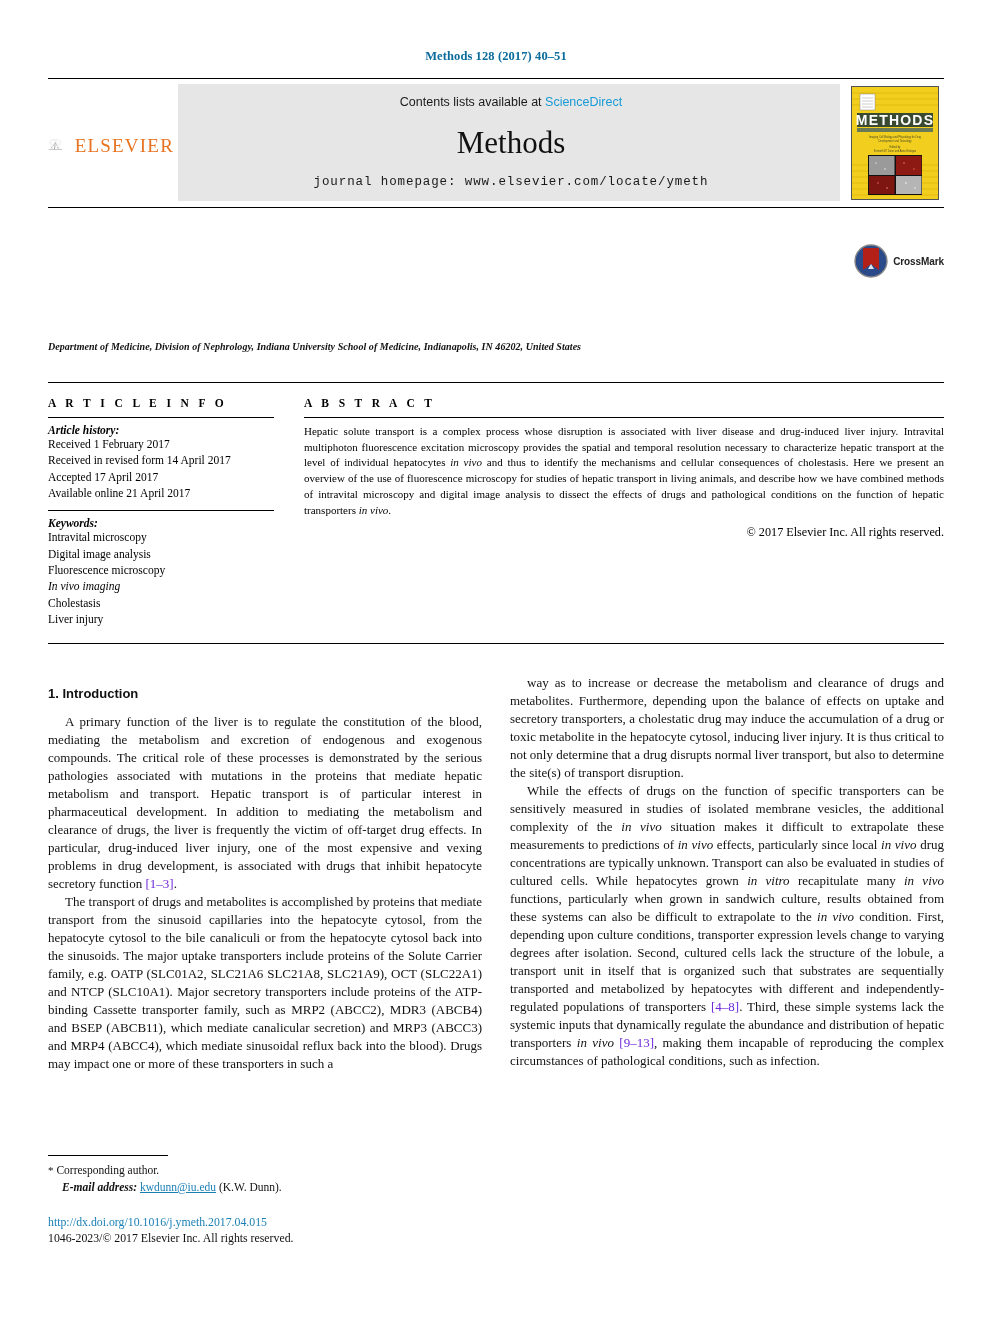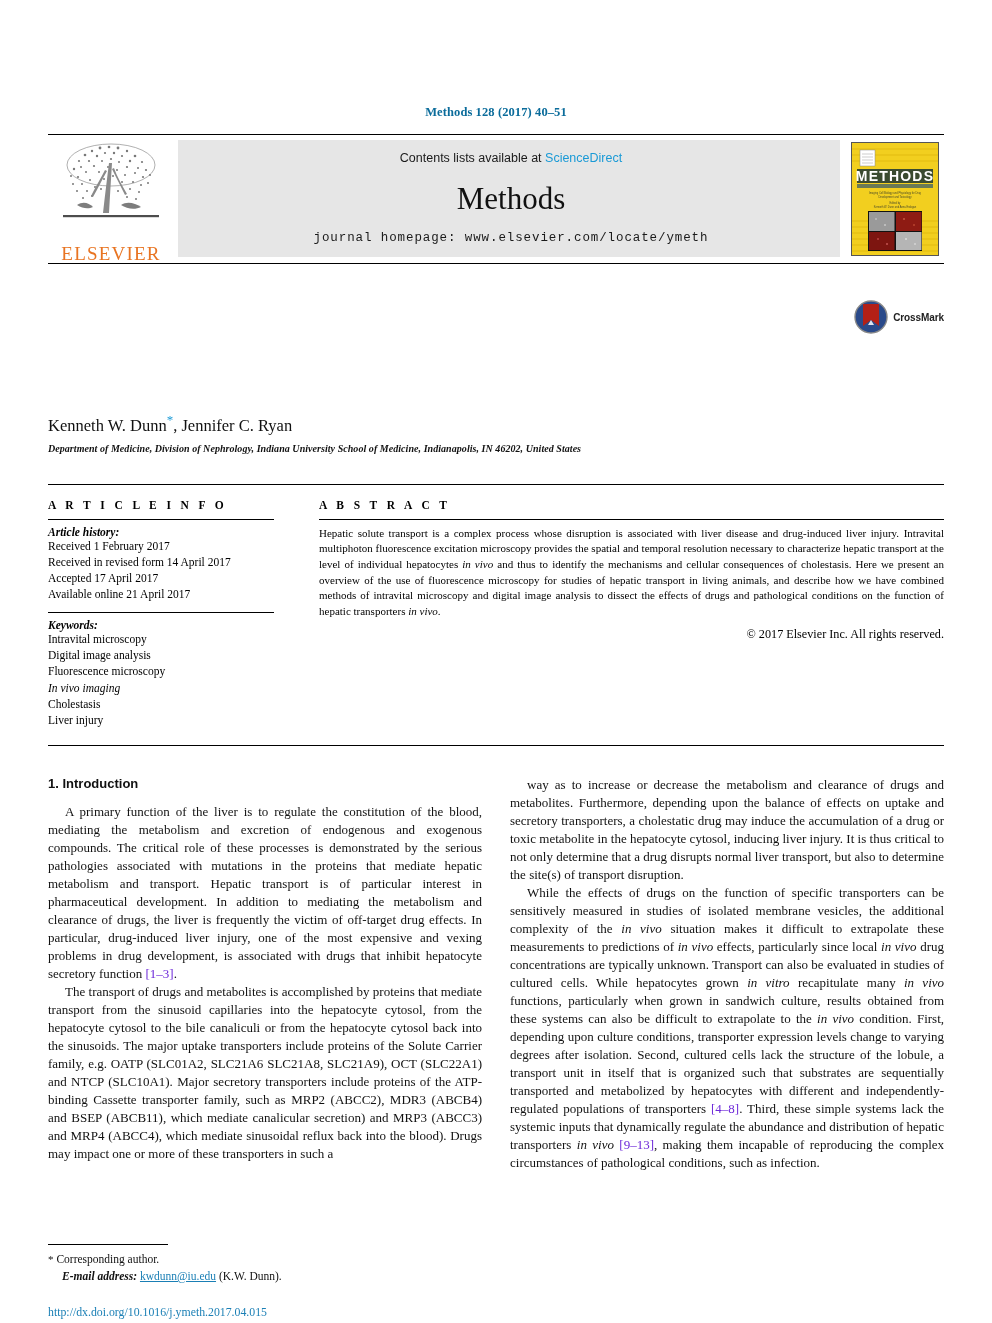--- a/index.html
+++ b/index.html
@@ -21,39 +21,39 @@
     position: relative;
     box-sizing: border-box;
   }
 
   
   .running-head {
     text-align: center;
     color: #0b6c9b;
     font-size: 12.5px;
     font-weight: bold;
-    padding-top: 105px;
+    padding-top: 49px;
     letter-spacing: 0.1px;
   }
 
   
   .masthead {
     margin: 14px 48px 0 48px;
     border-top: 1.6px solid #000;
     border-bottom: 1.6px solid #000;
     height: 128px;
     display: flex;
     align-items: stretch;
     position: relative;
   }
   .elsevier-block {
     width: 126px;
     flex: 0 0 126px;
     display: flex;
-    flex-direction: column;
+    flex-direction: row;
     justify-content: flex-start;
     align-items: center;
     padding-top: 4px;
     box-sizing: border-box;
     gap: 12px;
   }
   .elsevier-tree {
     width: 104px;
     height: 92px;
   }
@@ -164,21 +164,20 @@
     letter-spacing: 0.05px;
   }
 
   
   .info-abstract {
     margin: 30px 48px 0 48px;
     border-top: 1.4px solid #000;
     border-bottom: 1.4px solid #000;
     display: flex;
     padding: 14px 0 16px 0;
-    gap: 15px;
   }
   .col-info {
     width: 244px;
     flex: 0 0 244px;
     padding-right: 18px;
     box-sizing: border-box;
   }
   .col-abstract {
     flex: 1 1 auto;
     padding-left: 12px;
@@ -430,23 +429,20 @@
       <svg class="crossmark-logo" viewBox="0 0 34 34">
         <circle cx="17" cy="17" r="16" fill="#2a4a8a"></circle>
         <circle cx="17" cy="17" r="16" fill="none" stroke="#888" stroke-width="1.4"></circle>
         <path d="M9 4 h16 v22 l-8 -6 l-8 6 Z" fill="#b32017"></path>
         <path d="M17 20 l-3 5 h6 Z" fill="#fff" opacity="0.85"></path>
       </svg>
       <span class="crossmark-text">CrossMark</span>
     </div>
   </div>
 
-  <div class="authors">
-    <span>Kenneth W. Dunn</span><span class="star">*</span><span>, Jennifer C. Ryan</span>
-  </div>
   <div class="affiliation">Department of Medicine, Division of Nephrology, Indiana University School of Medicine, Indianapolis, IN 46202, United States</div>
 
   <div class="info-abstract">
 
     <div class="col-info">
       <div class="sec-head">A R T I C L E   I N F O</div>
       <div class="rule"></div>
       <div class="meta-label">Article history:</div>
       <div class="meta-line">Received 1 February 2017</div>
       <div class="meta-line">Received in revised form 14 April 2017</div>
@@ -465,21 +461,21 @@
     <div class="col-abstract">
       <div class="sec-head">A B S T R A C T</div>
       <div class="rule"></div>
       <div class="abstract-body">Hepatic solute transport is a complex process whose disruption is associated with liver disease and drug-induced liver injury. Intravital multiphoton fluorescence excitation microscopy provides the spatial and temporal resolution necessary to characterize hepatic transport at the level of individual hepatocytes <i>in vivo</i> and thus to identify the mechanisms and cellular consequences of cholestasis. Here we present an overview of the use of fluorescence microscopy for studies of hepatic transport in living animals, and describe how we have combined methods of intravital microscopy and digital image analysis to dissect the effects of drugs and pathological conditions on the function of hepatic transporters <i>in vivo</i>.</div>
       <div class="copyright">© 2017 Elsevier Inc. All rights reserved.</div>
     </div>
   </div>
 
   <div class="body-cols">
 
-    <div class="bcol" style="height:560px;">
+    <div class="bcol" style="height:560px;margin-top:12px;">
       <h2 class="sec-title">1. Introduction</h2>
       <p class="para">A primary function of the liver is to regulate the constitution of the blood, mediating the metabolism and excretion of endogenous and exogenous compounds. The critical role of these processes is demonstrated by the serious pathologies associated with mutations in the proteins that mediate hepatic metabolism and transport. Hepatic transport is of particular interest in pharmaceutical development. In addition to mediating the metabolism and clearance of drugs, the liver is frequently the victim of off-target drug effects. In particular, drug-induced liver injury, one of the most expensive and vexing problems in drug development, is associated with drugs that inhibit hepatocyte secretory function <span class="ref">[1–3]</span>.</p>
       <p class="para">The transport of drugs and metabolites is accomplished by proteins that mediate transport from the sinusoid capillaries into the hepatocyte cytosol, from the hepatocyte cytosol to the bile canaliculi or from the hepatocyte cytosol back into the sinusoids. The major uptake transporters include proteins of the Solute Carrier family, e.g. OATP (SLC01A2, SLC21A6 SLC21A8, SLC21A9), OCT (SLC22A1) and NTCP (SLC10A1). Major secretory transporters include proteins of the ATP-binding Cassette transporter family, such as MRP2 (ABCC2), MDR3 (ABCB4) and BSEP (ABCB11), which mediate canalicular secretion) and MRP3 (ABCC3) and MRP4 (ABCC4), which mediate sinusoidal reflux back into the blood). Drugs may impact one or more of these transporters in such a</p>
 
       <div class="footnote-area">
         <div class="fn-rule"></div>
         <div class="fn-line">
           <span class="star">*</span>
           <span>Corresponding author.</span>
         </div>

